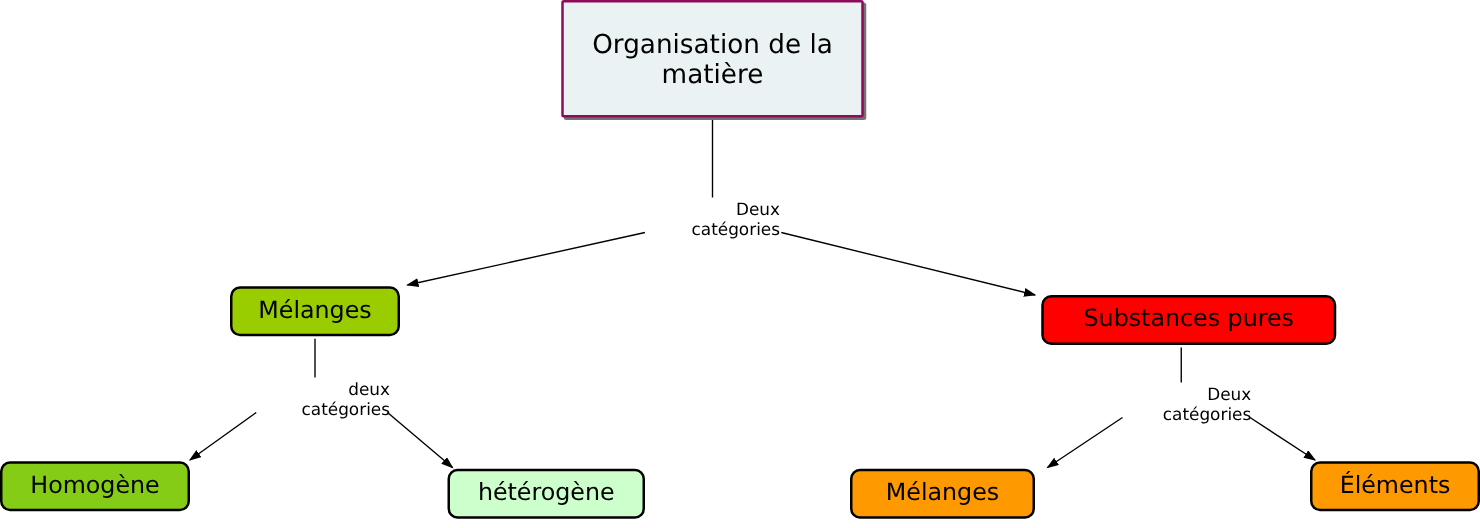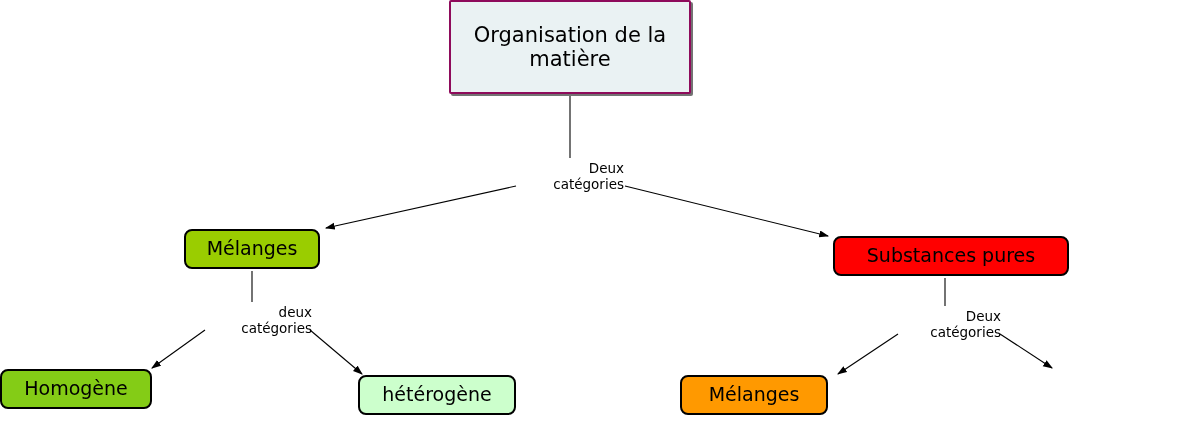--- a/index.html
+++ b/index.html
@@ -177,20 +177,21 @@
 matière</div>
 
   <div class="node node-substances">Substances pures</div>
 
   <div class="node node-homogene">Homogène</div>
 
   <div class="node node-heterogene">hétérogène</div>
 
   <div class="node node-composes">Mélanges</div>
 
+  <div class="node node-elements">Éléments</div>
 
   <div class="edge-label label-root-split">Deux
 catégories</div>
 
   <div class="edge-label label-melanges-split">deux
 catégories</div>
 
   <div class="edge-label label-substances-split">Deux
 catégories</div>
 

